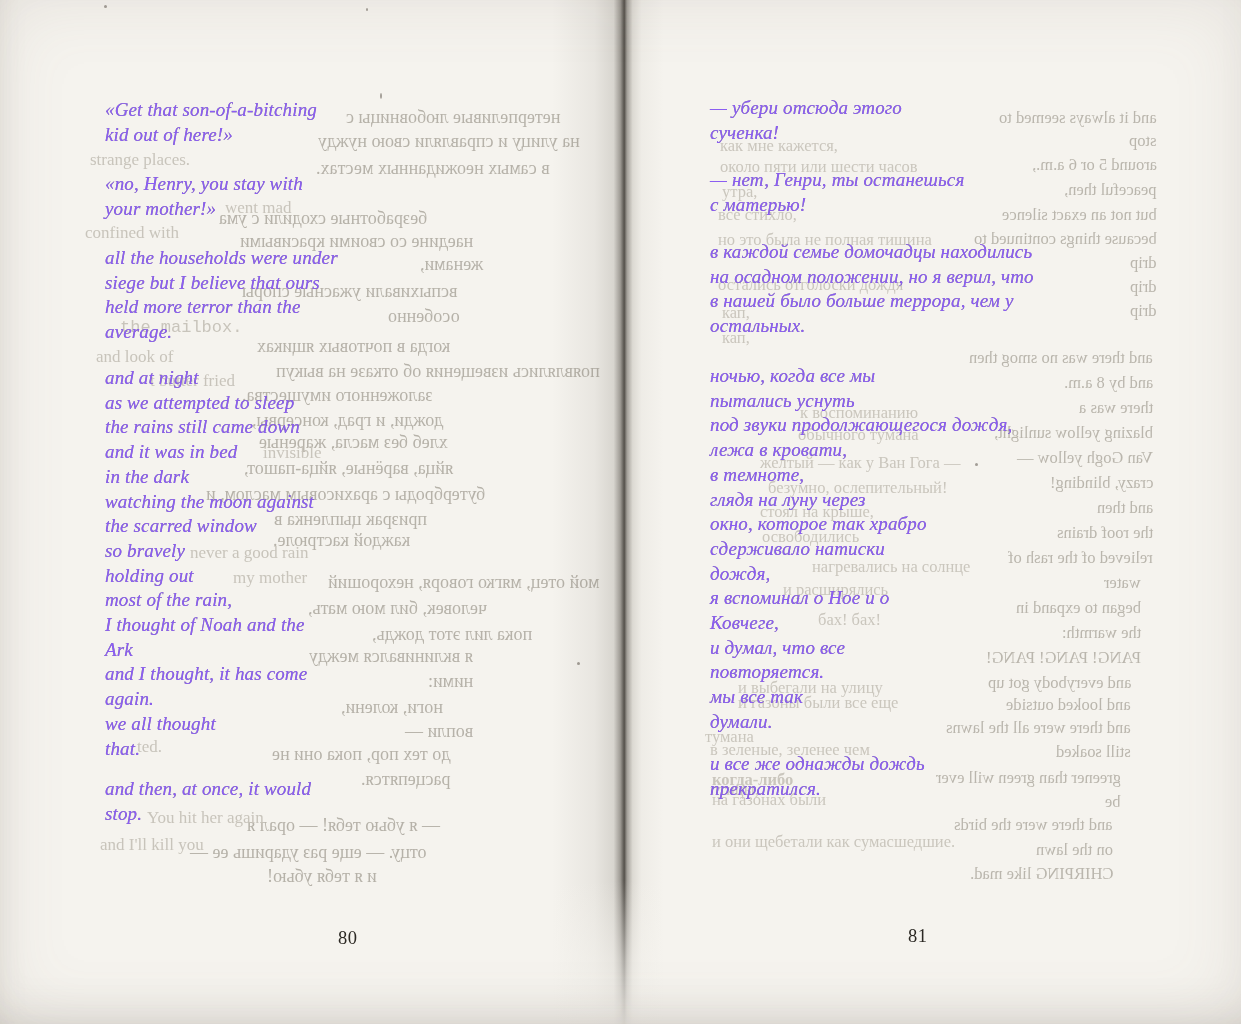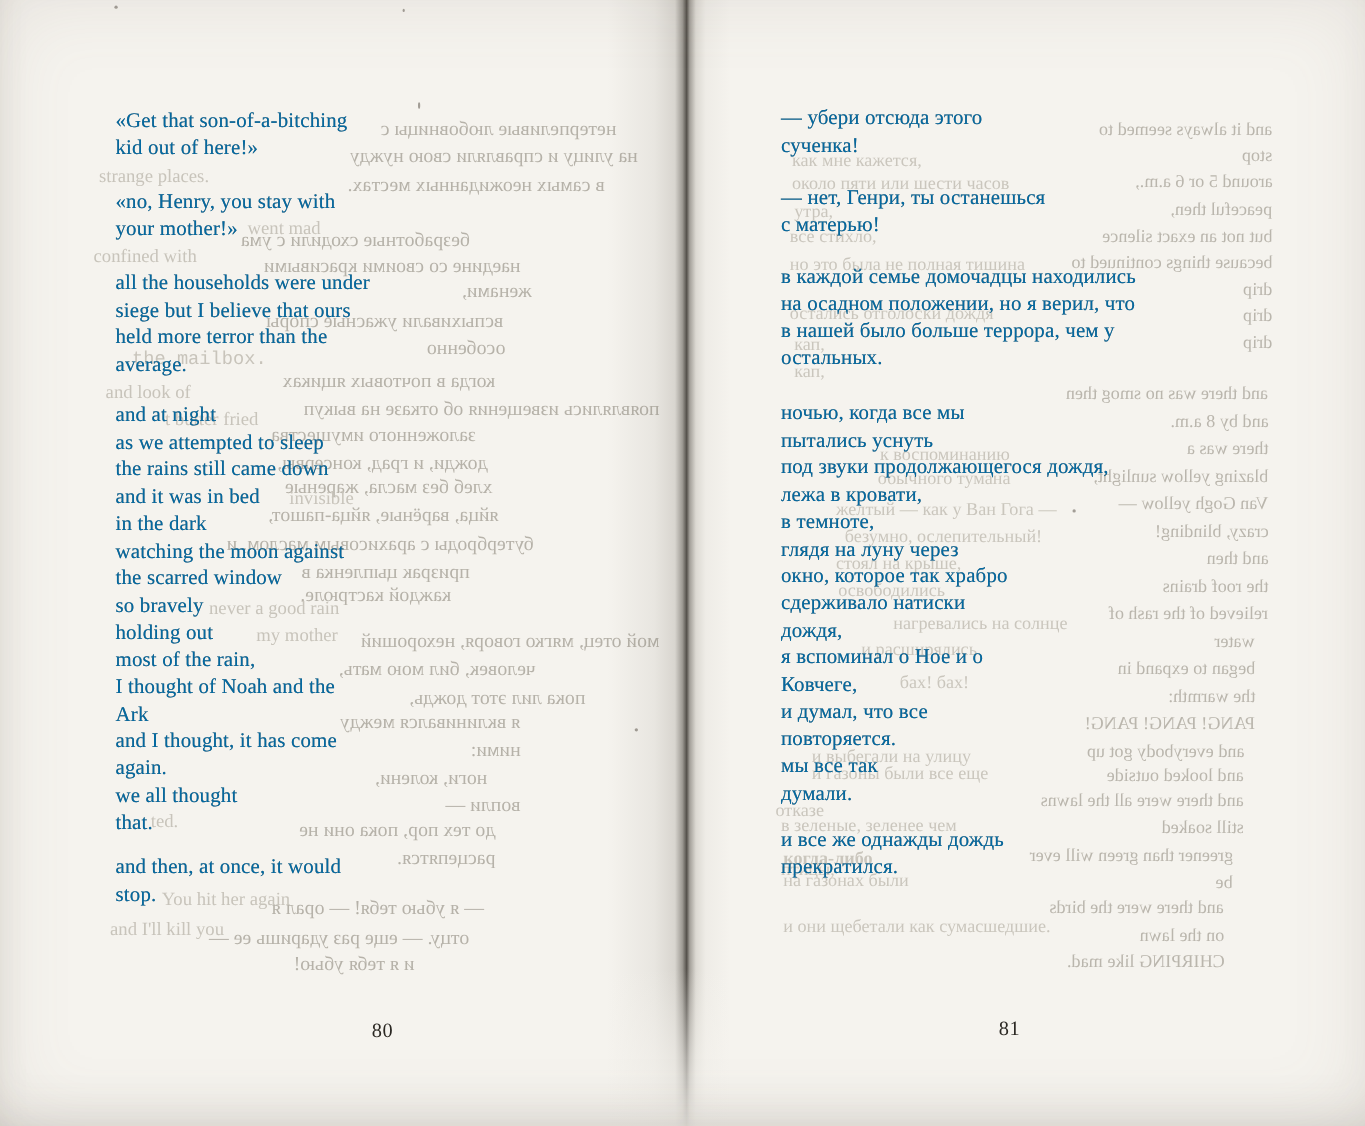--- a/index.html
+++ b/index.html
@@ -11,22 +11,23 @@
   }
   .spread::after{
     content:"";position:absolute;inset:0;pointer-events:none;
     box-shadow:inset 0 0 70px rgba(120,110,95,.12),
                inset 0 -28px 50px -32px rgba(80,75,65,.22),
                inset 18px 0 40px -30px rgba(90,84,74,.14);
   }
   .page{position:absolute;inset:0;}
   .stanza{
     position:absolute;font-size:19px;line-height:24.7px;letter-spacing:.15px;
-    color:#0369a1;white-space:pre-line;
+    color:#8b5cf6;white-space:pre-line;
     text-shadow:0 0 .45px rgba(38,34,30,.55);
+    font-style:italic;
   }
   .pagenum{position:absolute;font-size:18.5px;color:#2b2823;letter-spacing:.5px;}
   .pagenum-left{top:928px;left:338px;text-align:right;}
   .pagenum-right{top:926px;left:908px;}
   .ghost{position:absolute;white-space:pre;pointer-events:none;filter:blur(.35px);}
   .g-cyr-m{font-size:18px;color:#b6b2a9;transform:scaleX(-1);}
   .g-eng-m{font-size:16.5px;color:#bab6ad;transform:scaleX(-1);}
   .g-eng-p{font-size:17px;color:#c8c4bb;}
   .g-rus-p{font-size:16.5px;color:#cac6bd;}
   .gutter{
@@ -186,21 +187,21 @@
         <span class="ghost g-rus-p" style="top: 403px; left: 800px;">к воспоминанию</span>
         <span class="ghost g-rus-p" style="top: 453px; left: 760px;">желтый — как у Ван Гога —</span>
         <span class="ghost g-rus-p" style="top: 478px; left: 768px;">безумно, ослепительный!</span>
         <span class="ghost g-rus-p" style="top: 502px; left: 760px;">стоял на крыше,</span>
         <span class="ghost g-rus-p" style="top: 527px; left: 762px;">освободились</span>
         <span class="ghost g-rus-p" style="top: 557px; left: 812px;">нагревались на солнце</span>
         <span class="ghost g-rus-p" style="top: 580px; left: 783px;">и расширялись</span>
         <span class="ghost g-rus-p" style="top: 610px; left: 818px;">бах! бах!</span>
         <span class="ghost g-rus-p" style="top: 678px; left: 738px;">и выбегали на улицу</span>
         <span class="ghost g-rus-p" style="top: 693px; left: 738px;">и газоны были все еще</span>
-        <span class="ghost g-rus-p" style="top: 727px; left: 705px;">отказе</span>
+        <span class="ghost g-rus-p" style="top: 727px; left: 705px;">тумана</span>
         <span class="ghost g-rus-p" style="top: 740px; left: 710px;">в зеленые, зеленее чем</span>
         <span class="ghost g-rus-p" style="top: 770px; left: 712px; font-weight: bold;">когда-либо</span>
         <span class="ghost g-rus-p" style="top: 790px; left: 712px;">на газонах были</span>
         <span class="ghost g-rus-p" style="top: 780px; left: 710px;">птицы,</span>
         <span class="ghost g-rus-p" style="top: 832px; left: 712px;">и они щебетали как сумасшедшие.</span>
       </div>
     <div>
 
     <div class="stanza" style="top: 96px; left: 710px;">— убери отсюда этого
 сученка!</div>

